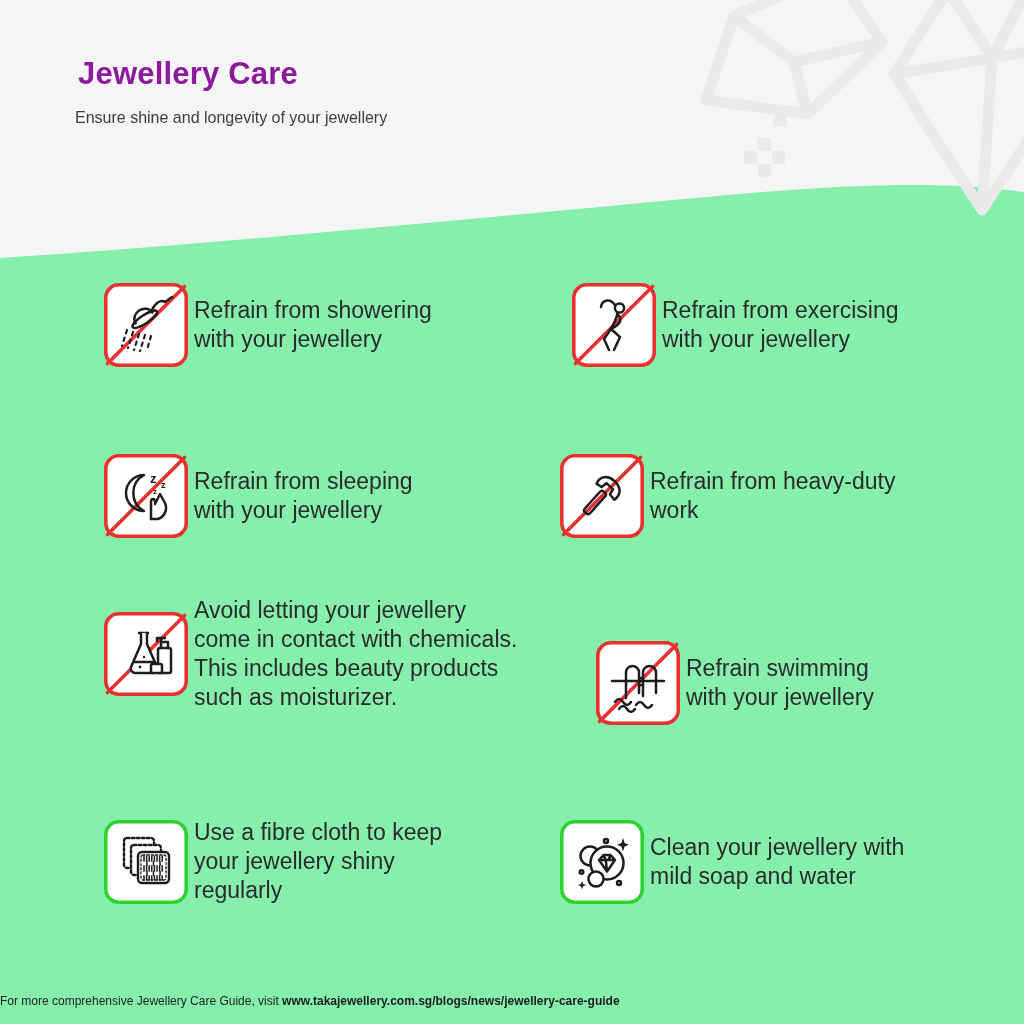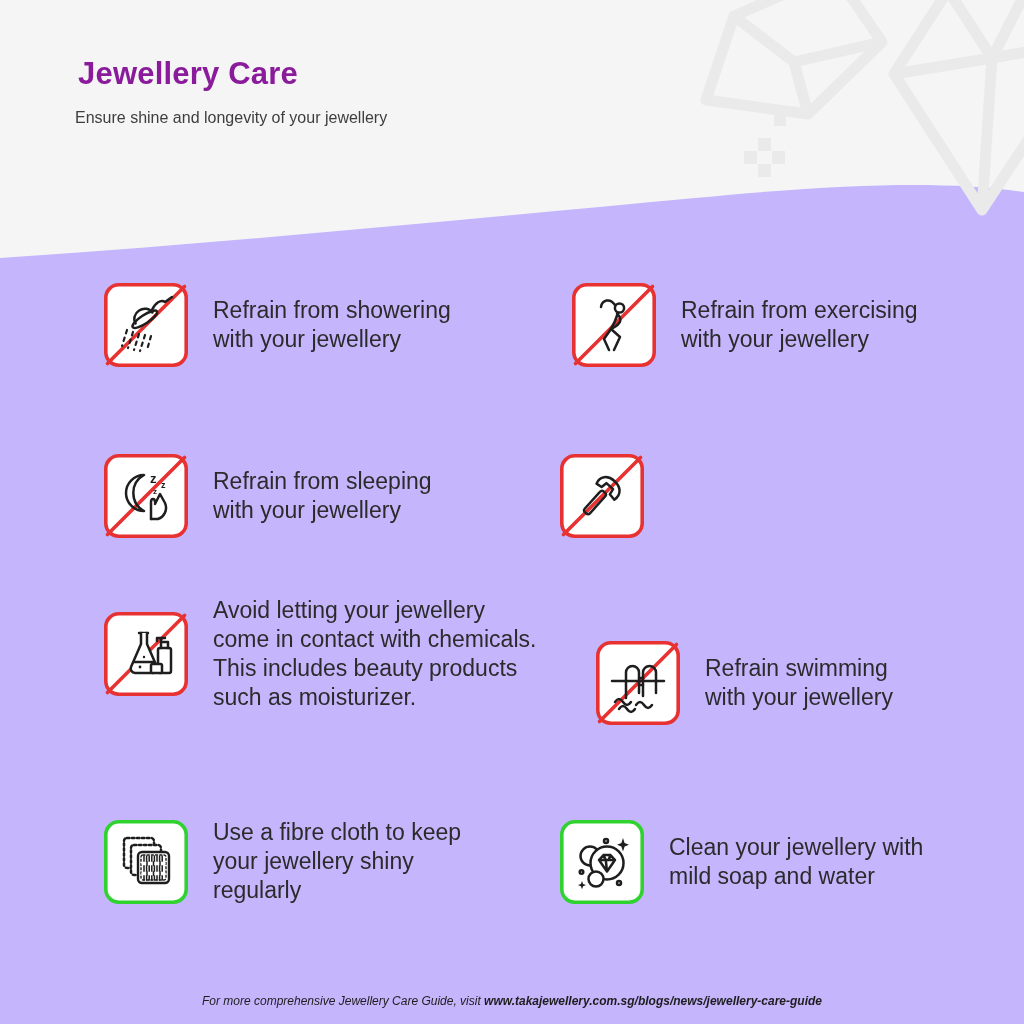--- a/index.html
+++ b/index.html
@@ -1,33 +1,33 @@
 <!DOCTYPE html>
 <html><head>
 <meta charset="utf-8">
 <style>
   html,body{margin:0;padding:0;background:#fff;}
   #canvas{
-    position:relative;width:1024px;height:1024px;overflow:hidden;background:#c4b5fd;
+    position:relative;width:1024px;height:1024px;overflow:hidden;background:#86efac;
     font-family:"Liberation Sans", sans-serif;
   }
   .abs{position:absolute;}
   
   #header-band{left:0;top:0;width:1024px;height:270px;pointer-events:none;}
   #watermark{right:0;top:0;width:330px;height:220px;pointer-events:none;}
   #page-title{left:78px;top:56px;font-size:31px;font-weight:bold;color:#8A1B9B;letter-spacing:.2px;}
   #page-subtitle{left:75px;top:109px;font-size:16px;color:#3E3E3E;}
   
-  .item{position:absolute;display:flex;align-items:center;gap:25px;}
+  .item{position:absolute;display:flex;align-items:center;gap:6px;}
   .icon-box{position:relative;width:84px;height:84px;flex:0 0 auto;}
   .icon-box .frame{position:absolute;left:0;top:0;width:84px;height:84px;}
   .icon-box .glyph{position:absolute;left:10px;top:10px;width:64px;height:64px;}
   .item-text{font-size:23px;line-height:29px;color:#2B2B2B;white-space:pre-line;}
   
-  #footer{left:0;top:994px;width:1024px;text-align:center;font-size:12px;color:#1D1D1D;font-style:italic;}
+  #footer{left:0;top:994px;width:1024px;text-align:left;font-size:12px;color:#1D1D1D;}
   #footer b{font-weight:bold;}
   .stroke{stroke:#1E1E1E;stroke-width:2.5;fill:none;stroke-linecap:round;stroke-linejoin:round;}
 </style>
 </head>
 <body>
 
 <div id="canvas">
 
   <svg id="header-band" class="abs" viewBox="0 0 1024 270">
     <path d="M0,0 H1024 V192 C950,181 850,183 695,198 C470,219 225,243 0,258 Z" fill="#F5F5F6"></path>
@@ -129,20 +129,22 @@
         <rect x="1.8" y="1.8" width="80.4" height="80.4" rx="13" fill="#fff" stroke="#E73231" stroke-width="3.6"></rect>
         <line x1="3.5" y1="80.5" x2="80.5" y2="3.5" stroke="#E73231" stroke-width="3.6" stroke-linecap="round"></line>
       </svg>
       <svg class="glyph" viewBox="0 0 64 64">
         <g class="stroke" transform="rotate(42 32 30)">
           <rect x="29" y="27" width="7" height="28" rx="2.8"></rect>
           <path d="M21,26 C18,18 24,12 32.5,12 C41,12 47,17 45,26 L38,25 L37,19 L28,19 L27,25 Z"></path>
         </g>
       </svg>
     </div>
+    <div class="item-text">Refrain from heavy-duty
+work</div>
   </div>
 
   <div class="item" style="left:104px;top:596px;">
     <div class="icon-box">
       <svg class="frame" viewBox="0 0 84 84">
         <rect x="1.8" y="1.8" width="80.4" height="80.4" rx="13" fill="#fff" stroke="#E73231" stroke-width="3.6"></rect>
         <line x1="3.5" y1="80.5" x2="80.5" y2="3.5" stroke="#E73231" stroke-width="3.6" stroke-linecap="round"></line>
       </svg>
       <svg class="glyph" viewBox="0 0 64 64">
         <g class="stroke">

